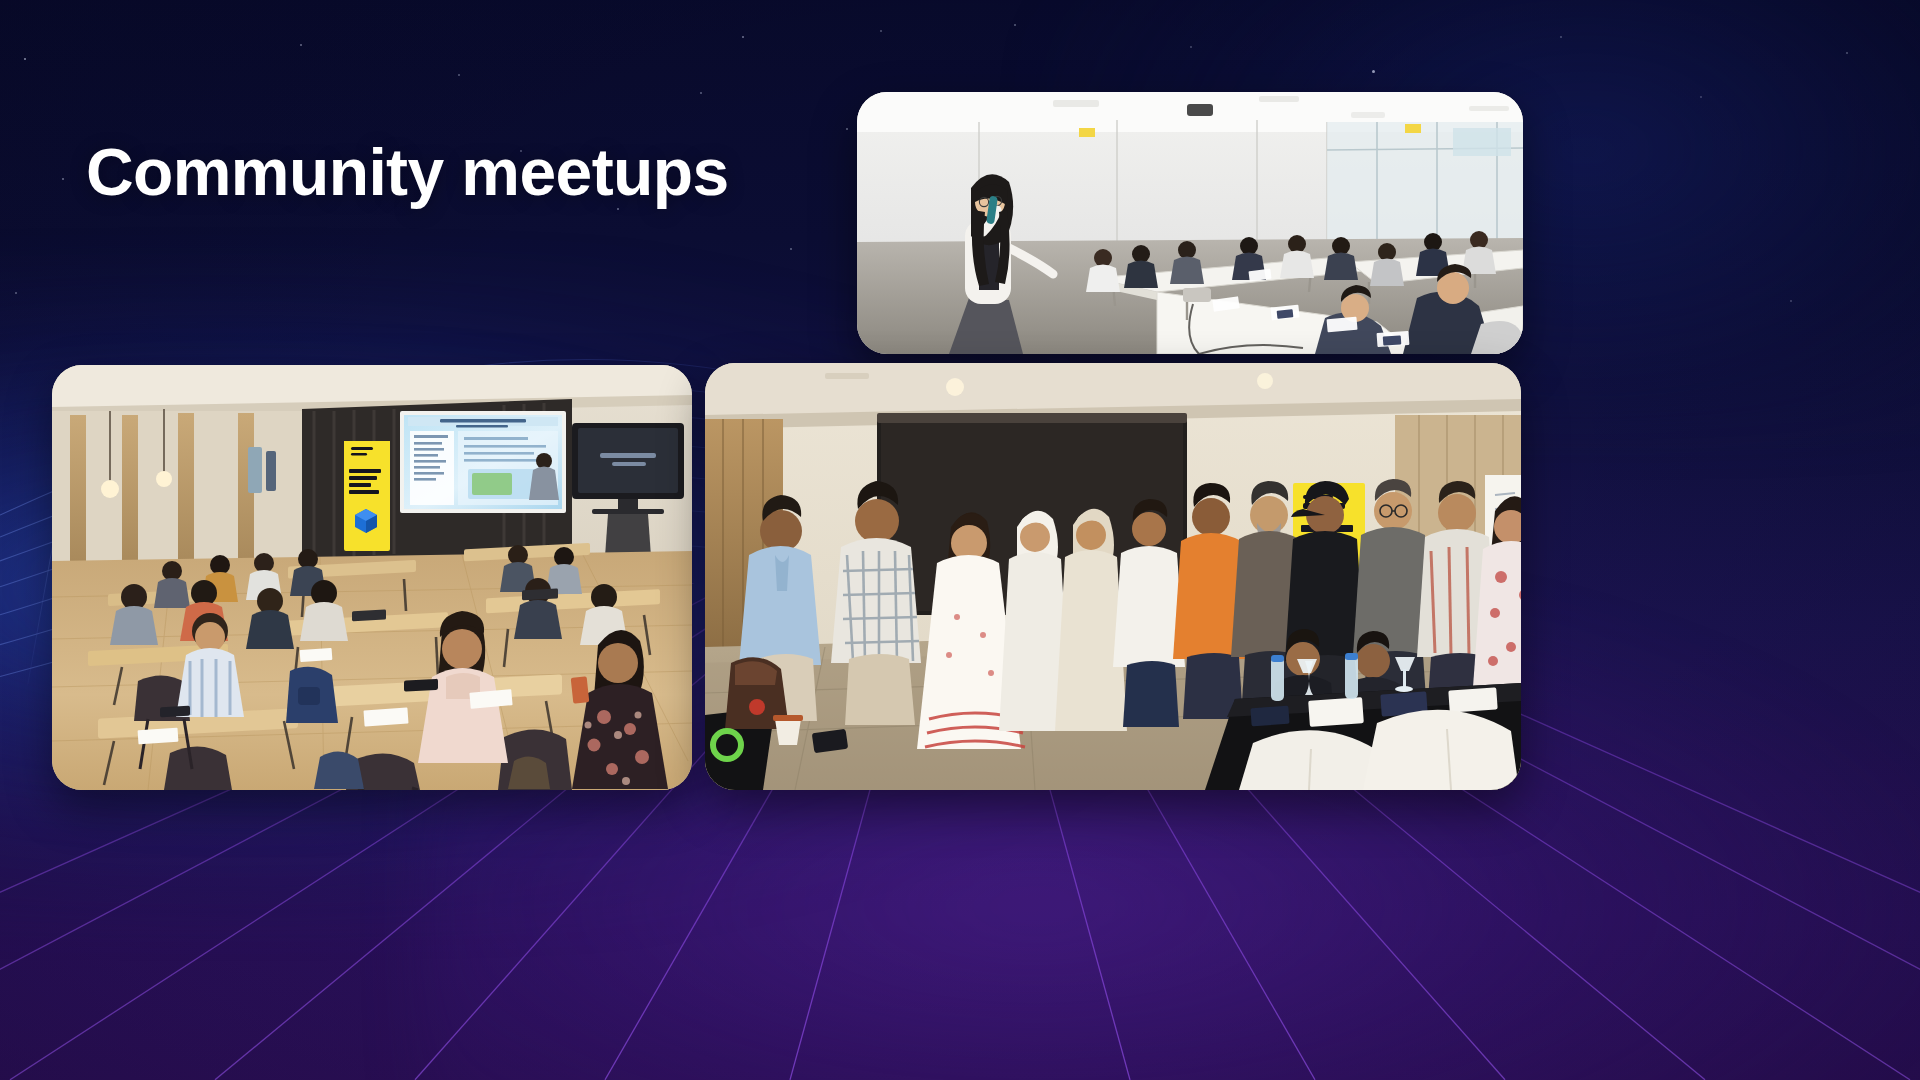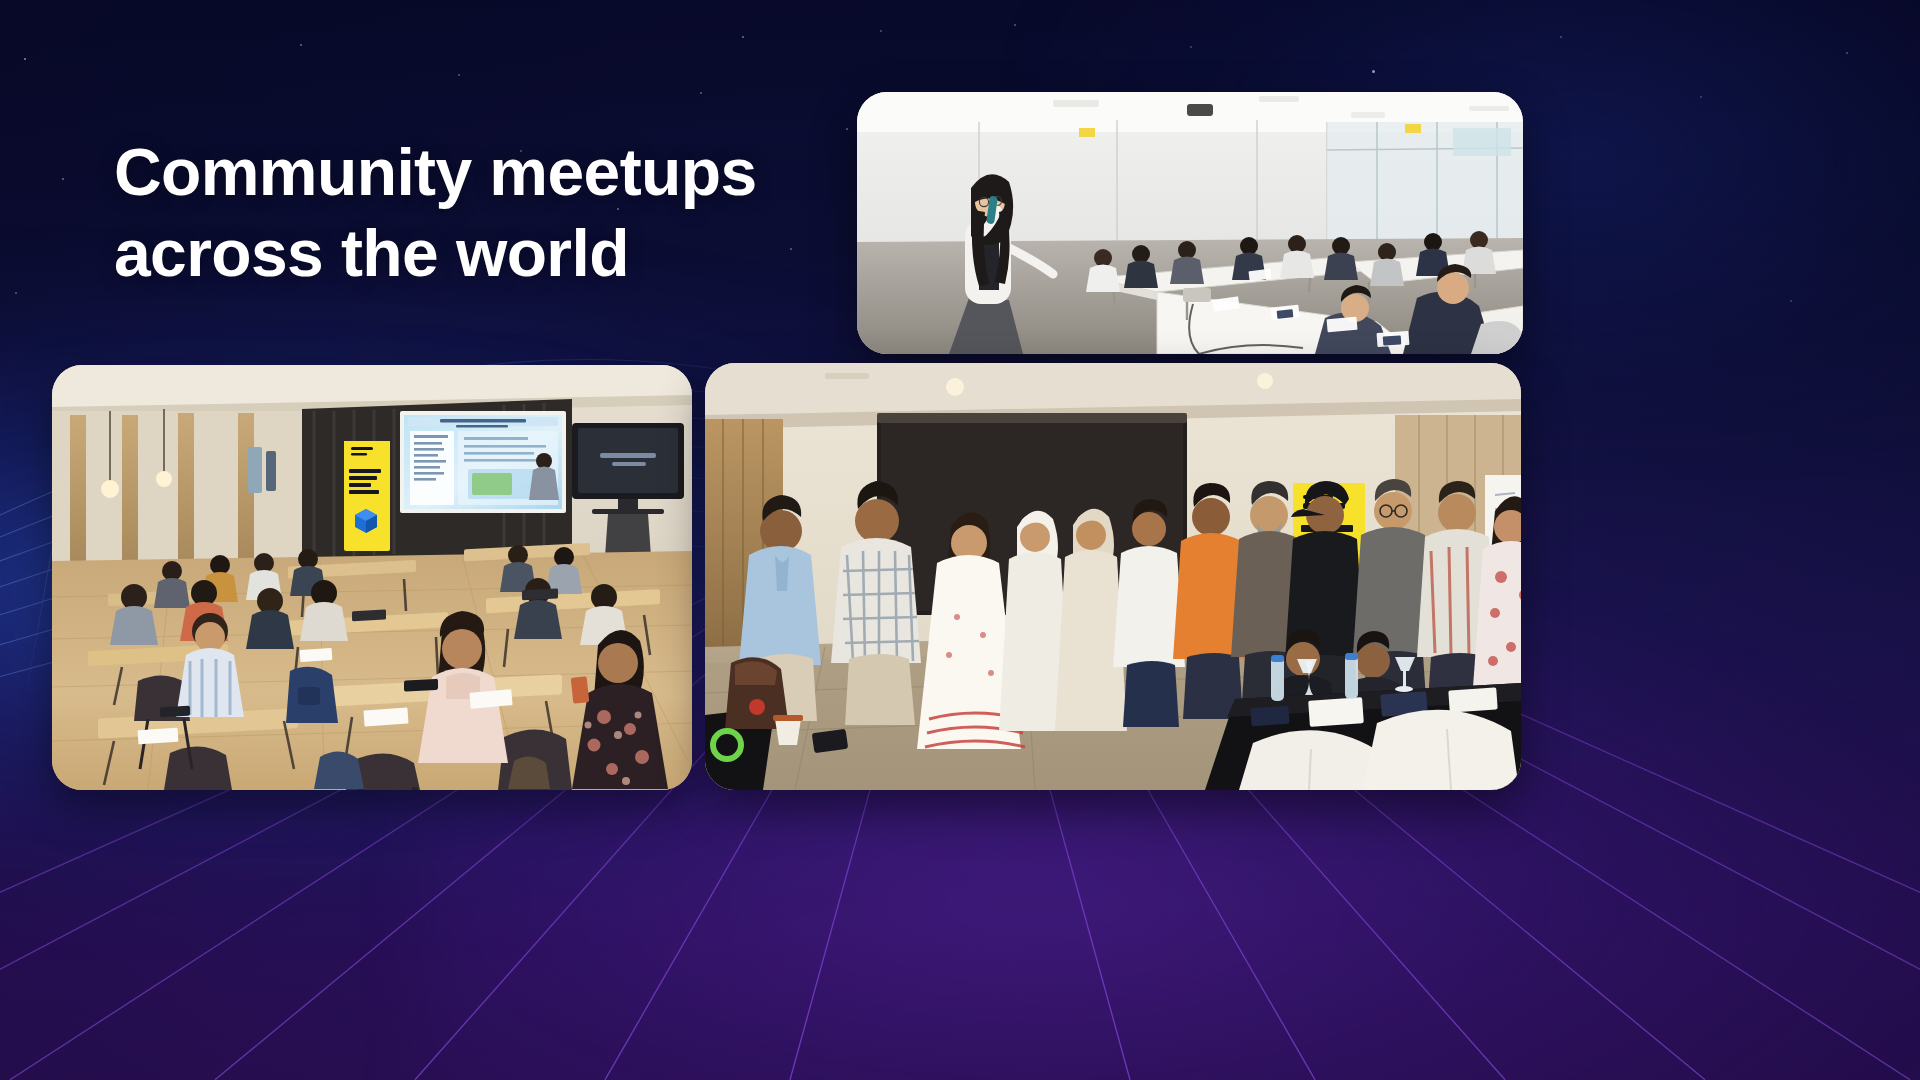--- a/index.html
+++ b/index.html
@@ -97,21 +97,21 @@
     left:86px; top:132px;
     width:760px;
     color:#ffffff;
     font-size:66px;
     line-height:1.22;
     font-weight:700;
     letter-spacing:-0.6px;
     z-index:20;
     text-shadow:0 2px 18px rgba(0,0,0,.35);
   }
-  .headline .l { display:block; white-space:nowrap;margin-left:28px; }
+  .headline .l { display:block; white-space:nowrap; }
 
   
   .photo {
     position:absolute;
     overflow:hidden;
     border-radius:30px;
     box-shadow:0 18px 46px rgba(0,0,0,.46);
     z-index:15;
     background:#1b1b22;
   }
@@ -241,21 +241,20 @@
     <span class="star" style="left:1700px;top:96px;  width:2px; height:2px; opacity:.3;"></span>
     <span class="star" style="left:1846px;top:52px;  width:2px; height:2px; opacity:.4;"></span>
     <span class="star" style="left:128px; top:420px; width:2px; height:2px; opacity:.3;"></span>
     <span class="star" style="left:1790px;top:300px; width:2px; height:2px; opacity:.3;"></span>
   </div>
 
   <div class="vignette"></div>
 
   <h1 class="headline">
     <span class="l">Community meetups</span>
-    <span class="l">across the world</span>
   </h1>
 
   <figure class="photo" id="photo-top-right">
     <div class="scene">
       <svg viewBox="0 0 666 262" preserveAspectRatio="xMidYMid slice">
         <defs>
           <linearGradient id="tr-wall" x1="0" y1="0" x2="0" y2="1">
             <stop offset="0%" stop-color="#f2f2f0"></stop>
               <stop offset="100%" stop-color="#dedede"></stop>
           </linearGradient>

